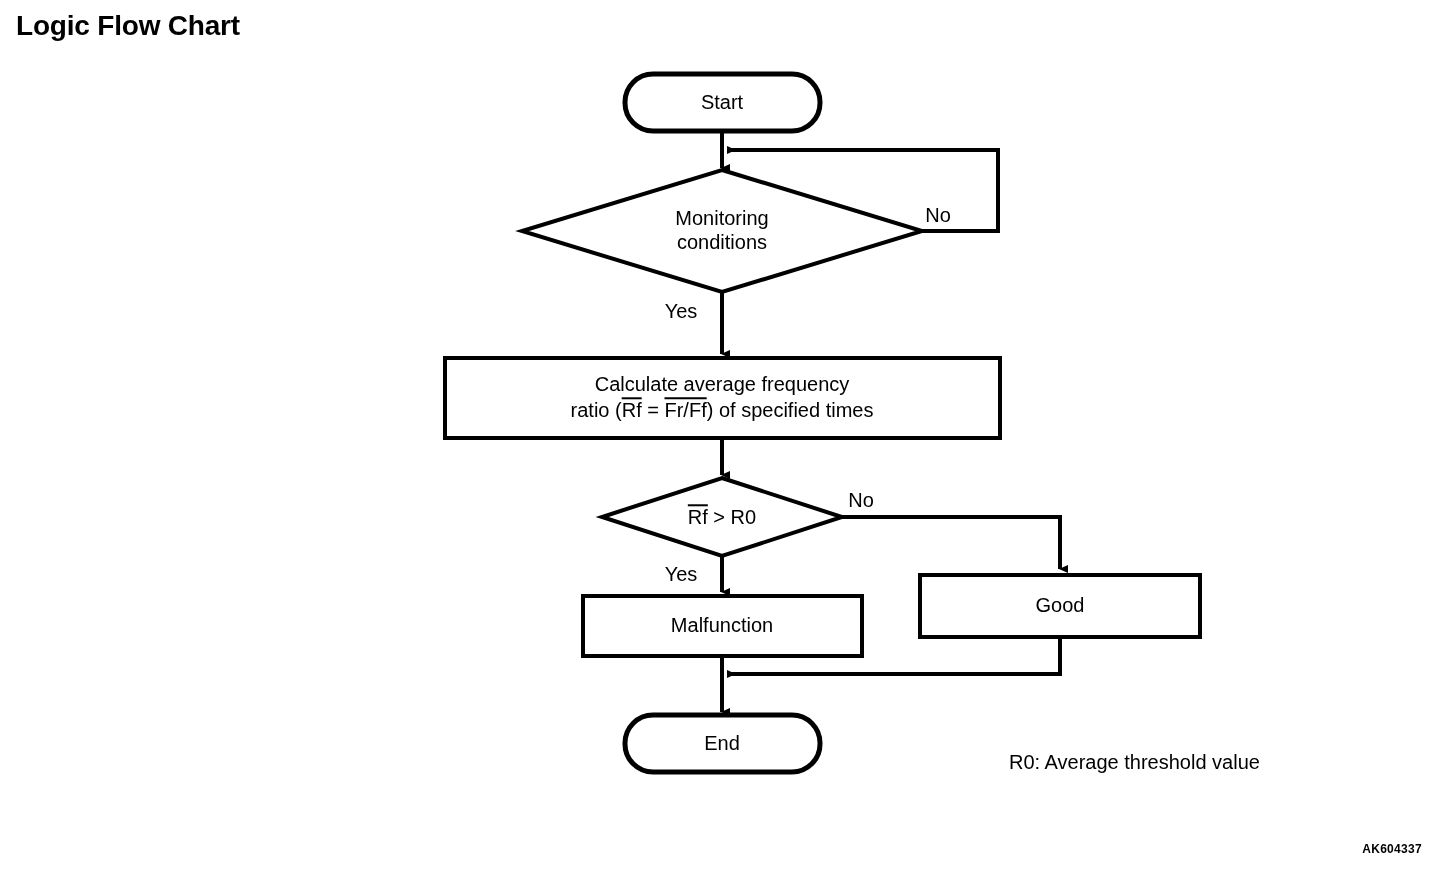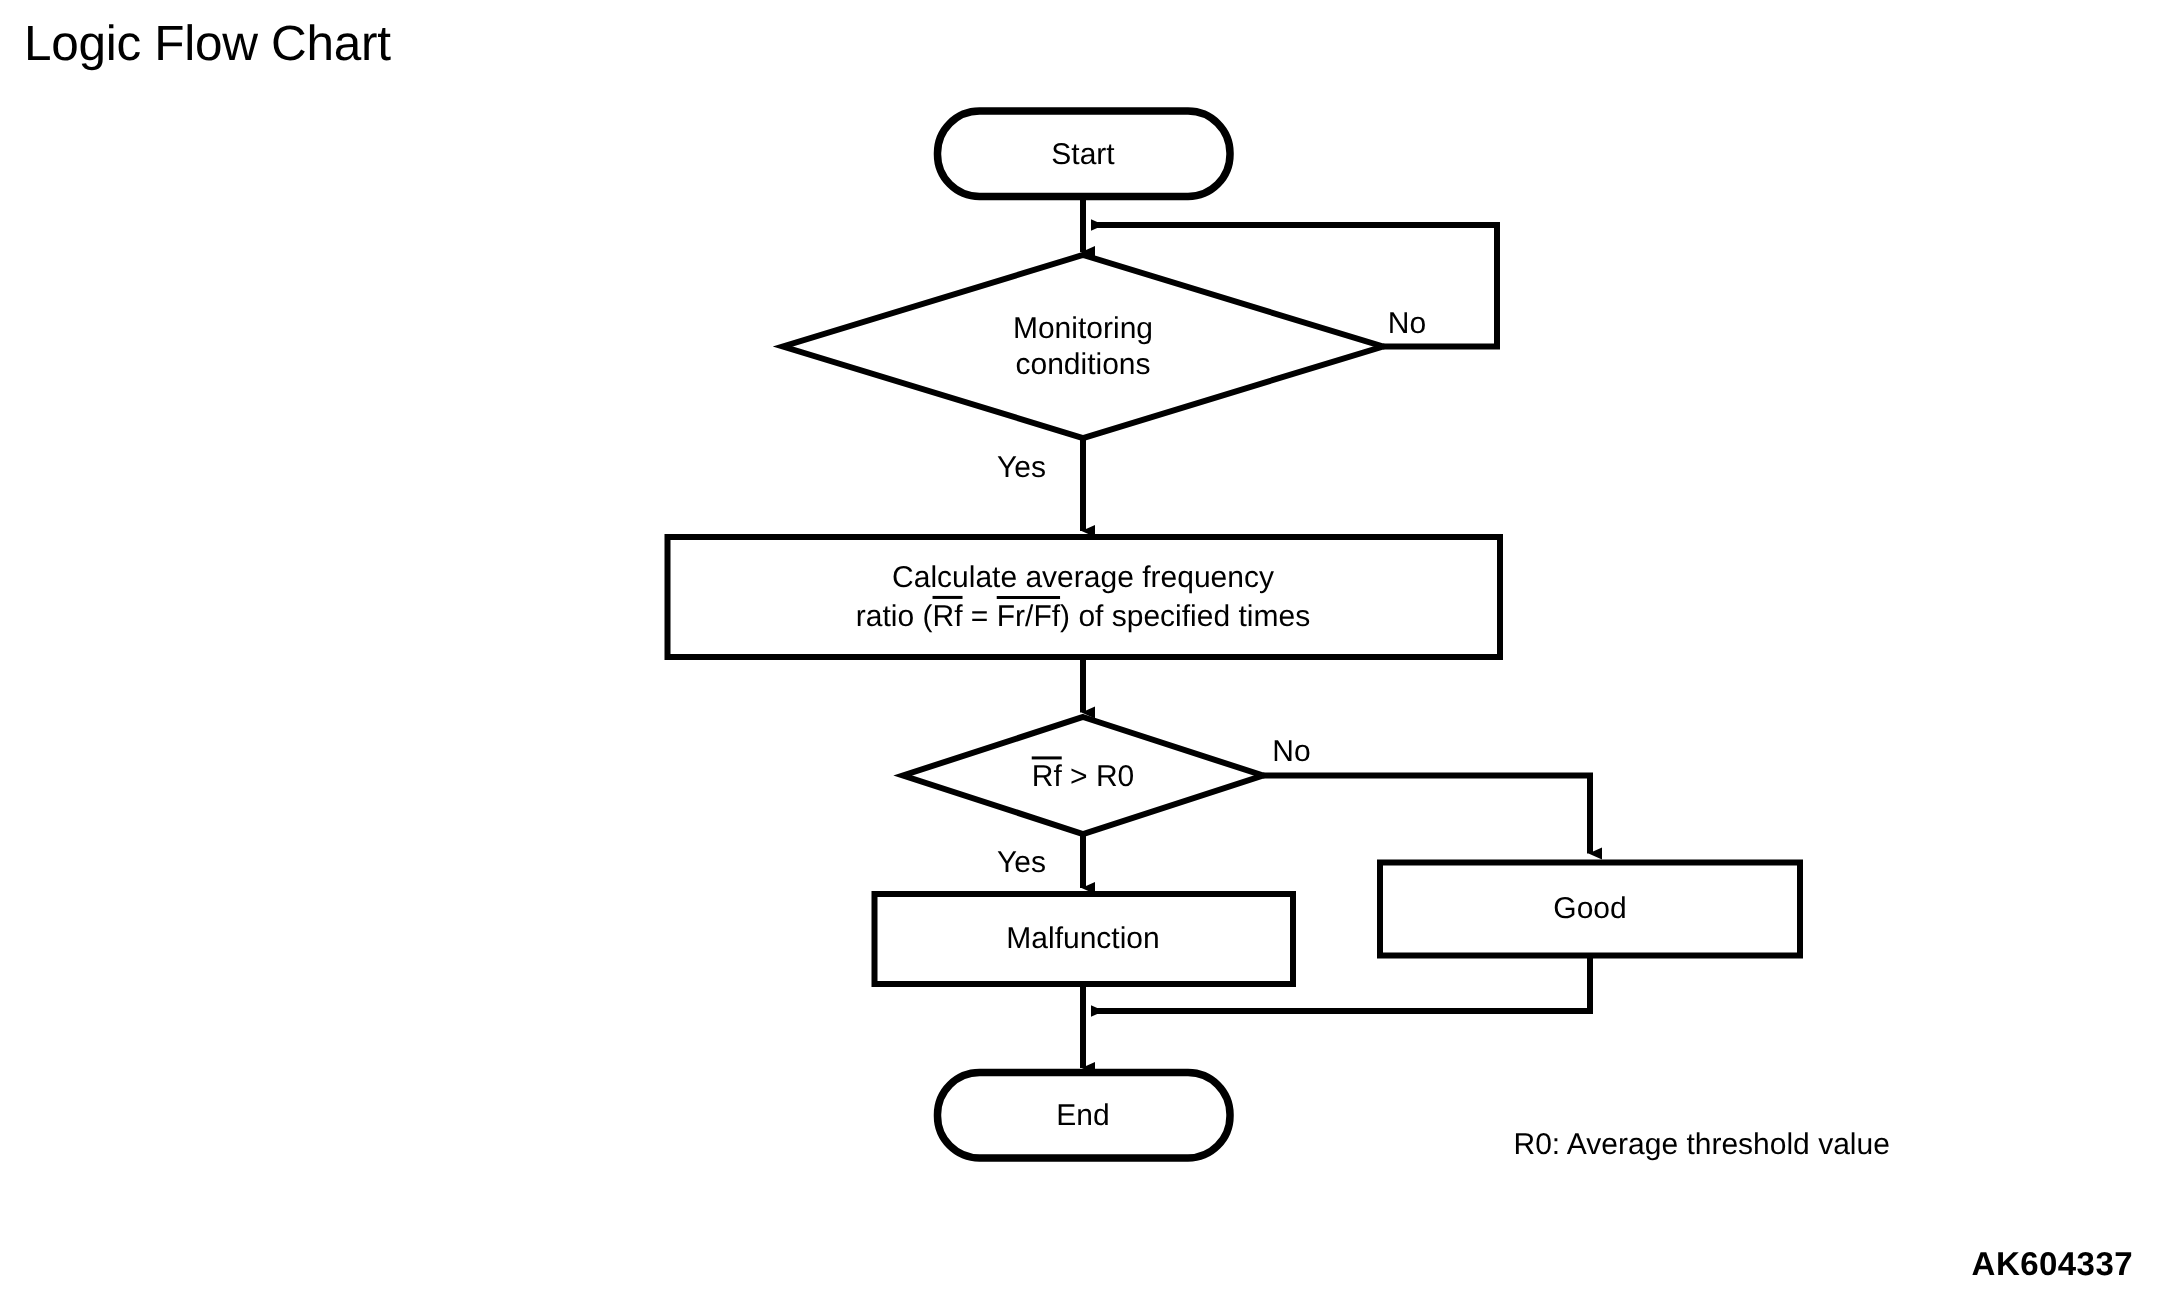--- a/index.html
+++ b/index.html
@@ -12,22 +12,22 @@
     height: 870px;
     font-family: "Liberation Sans", sans-serif;
     color: #000000;
     overflow: hidden;
     position: relative;
   }
   #page-title {
     position: absolute;
     left: 16px;
     top: 10px;
-    font-size: 33px;
-    font-weight: normal;
+    font-size: 28px;
+    font-weight: bold;
     letter-spacing: -0.2px;
     white-space: nowrap;
   }
   #flow-svg {
     position: absolute;
     left: 0;
     top: 0;
   }
   .node-shape {
     fill: #ffffff;
@@ -70,21 +70,21 @@
     text-anchor: start;
   }
   .overbar {
     stroke: #000000;
     stroke-width: 2;
   }
   #ref-code {
     position: absolute;
     right: 18px;
     bottom: 14px;
-    font-size: 22px;
+    font-size: 12px;
     font-weight: bold;
     letter-spacing: 0.3px;
   }
 </style>
 </head>
 <body>
 
 <div id="page-title">Logic Flow Chart</div>
 
 <svg id="flow-svg" width="1440" height="870" viewBox="0 0 1440 870" xmlns="http://www.w3.org/2000/svg">

